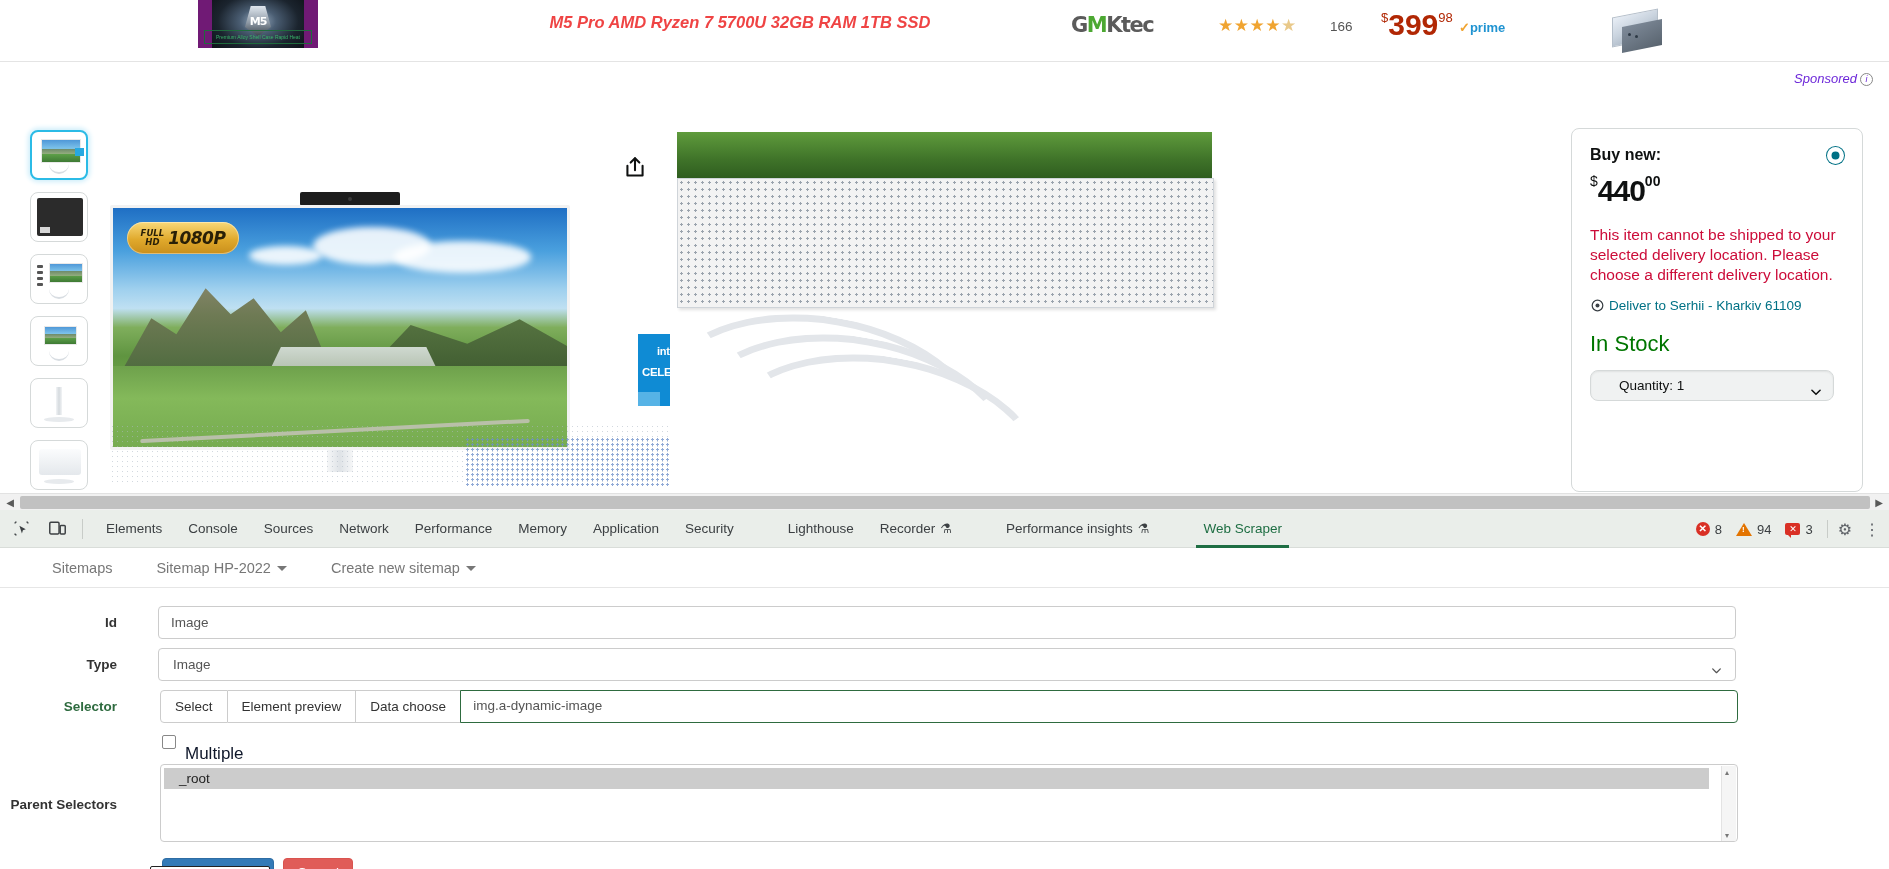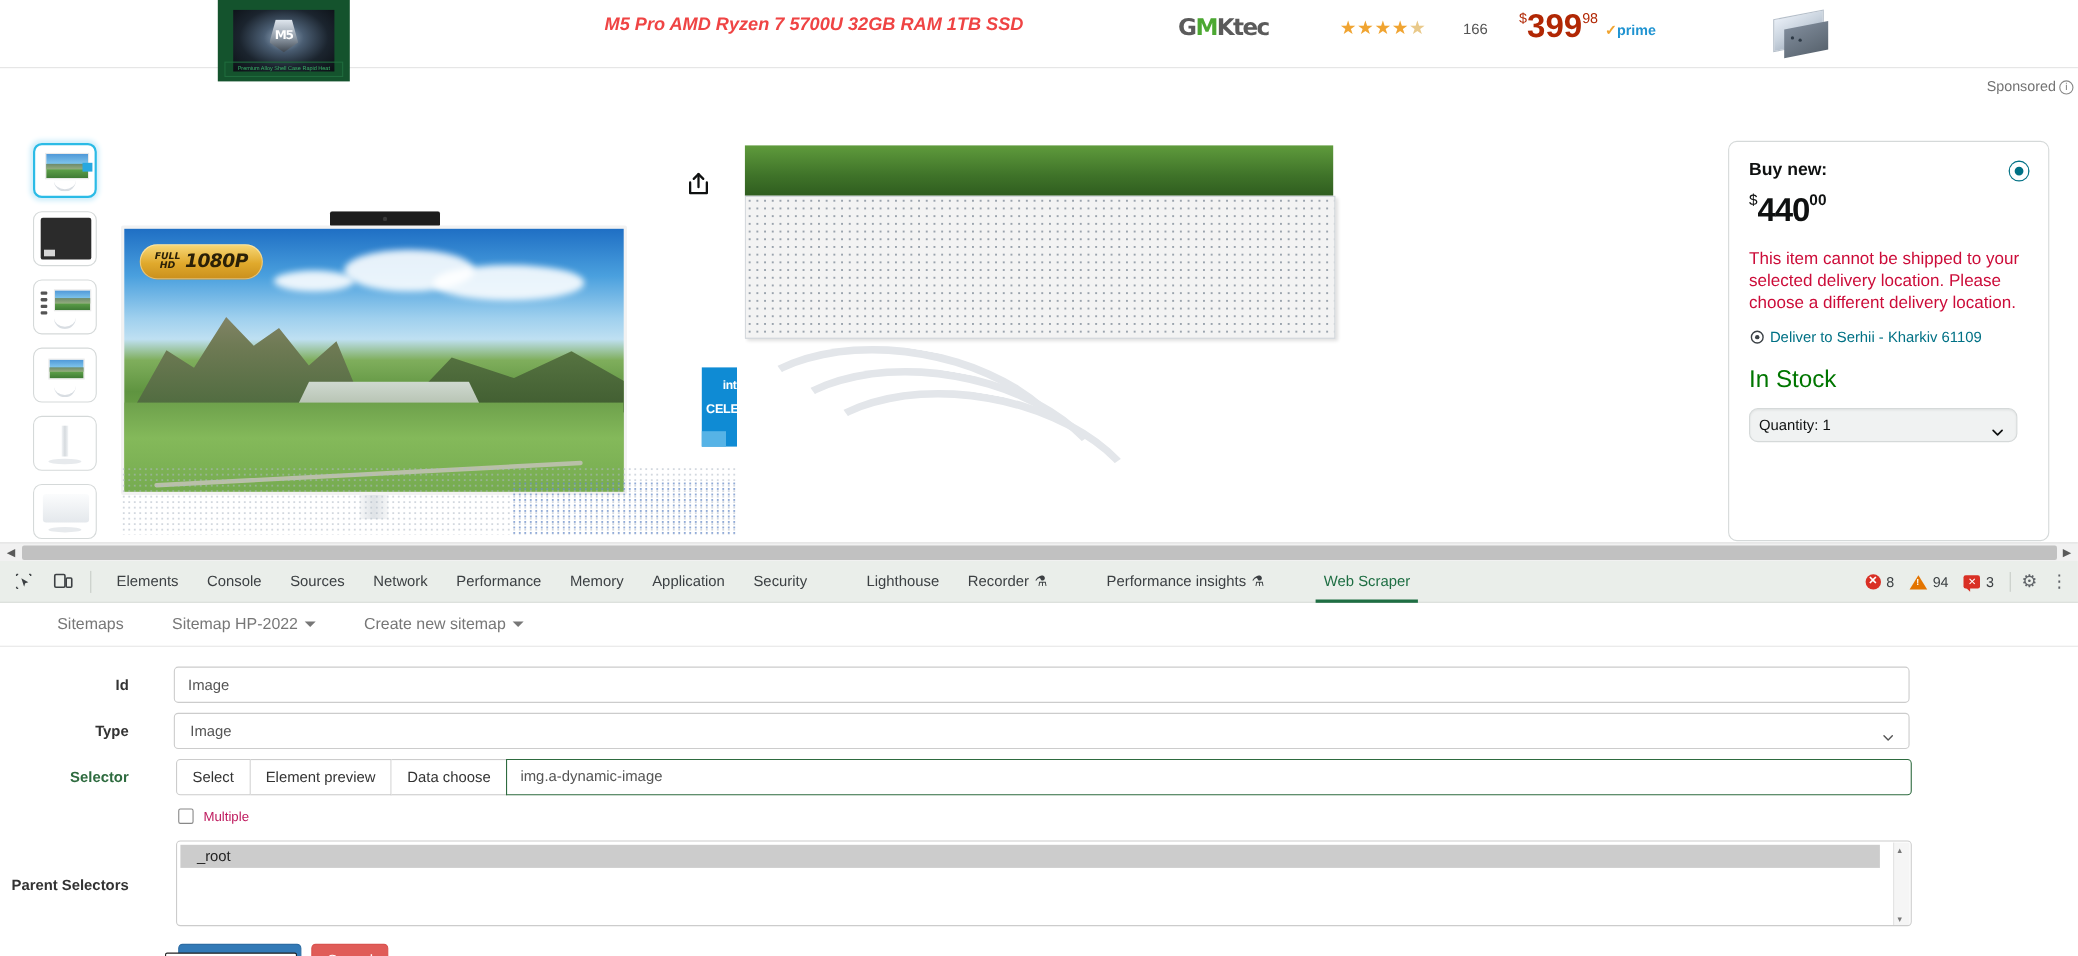--- a/index.html
+++ b/index.html
@@ -10,22 +10,22 @@
     background: #ffffff;
   }
   #root { position: relative; width: 1889px; height: 869px; }
 
   
   .ad-strip {
     position: absolute; left: 0; top: 0; width: 1889px; height: 62px;
     background: #fff; border-bottom: 1px solid #e4e4e4;
   }
   .ad-thumb {
-    position: absolute; left: 198px; top: 0; width: 120px; height: 74px;
-    background: #14532d; overflow: hidden;
+    position: absolute; left: 198px; top: 0; width: 120px; height: 48px;
+    background: #701a75; overflow: hidden;
   }
   .ad-thumb .glow {
     position: absolute; left: 50%; top: 50%; transform: translate(-50%,-50%);
     width: 92px; height: 56px;
     background: radial-gradient(ellipse at 50% 45%, #9fb3c8 0%, #4a5d72 28%, #1b242e 62%, #0b0f14 100%);
   }
   .ad-thumb .dev {
     position: absolute; left: 50%; top: 44%; transform: translate(-50%,-50%) rotate(0deg);
     width: 26px; height: 30px;
     background: linear-gradient(180deg,#dfe6ee 0%, #8f9aa6 55%, #3b434c 100%);
@@ -82,22 +82,22 @@
     border: 1px solid #b5bfca;
   }
   .ad-dev2 .box2 {
     position: absolute; left: 18px; top: 20px; width: 40px; height: 26px;
     background: linear-gradient(160deg,#7f8b9a 0%,#59646f 100%);
     transform: skewY(-11deg);
   }
   .ad-dev2 .dot { position:absolute; width:3px; height:3px; background:#2e3a46; border-radius:50%; }
 
   .sponsored {
-    position: absolute; right: 4px; top: 71px;
-    font-size: 13px; color: #737373; white-space: nowrap;
+    position: absolute; right: 16px; top: 71px;
+    font-size: 13px; color: #6d28d9; white-space: nowrap; font-style: italic;
   }
   .sponsored .info {
     display: inline-block; width: 13px; height: 13px; border: 1.2px solid #888;
     border-radius: 50%; font-size: 9px; line-height: 11px; text-align: center;
     vertical-align: 1px; margin-left: 3px;
   }
 
   
   .breadcrumb {
     position: absolute; left: 26px; top: 88px;
@@ -269,21 +269,21 @@
     margin-top: 17px; font-size: 15.5px; color: #cc0c39; line-height: 20px;
   }
   .bb-deliver {
     margin-top: 13px; font-size: 13.5px; color: #007185; white-space: nowrap;
   }
   .pin-icon { display:inline-block; vertical-align:-3px; margin-right: 4px; }
   .bb-stock { margin-top: 15px; font-size: 22px; color: #007600; }
   .bb-qty {
     margin-top: 13px; width: 244px; height: 31px; border: 1px solid #d5d9d9;
     border-radius: 8px; background: #f0f2f2; position: relative;
-    font-size: 13.5px; color: #0f1111; line-height: 29px; padding-left: 8px;
+    font-size: 13.5px; color: #0f1111; line-height: 29px; padding-left: 28px;
     box-shadow: 0 1px 2px rgba(0,0,0,.07) inset;
   }
   .bb-qty .chev { position:absolute; right: 10px; top: 9px; }
 
   
   .hscroll {
     position: absolute; left: 0; top: 493px; width: 1889px; height: 17px;
     background: #f1f1f1; border-top: 1px solid #e2e2e2;
   }
   .hscroll .thumbbar {
@@ -382,21 +382,21 @@
   .sg-input {
     flex: 1; height: 33px; border: 1.5px solid #2e6b3f; border-radius: 0 4px 4px 0;
     font-size: 13.5px; color: #555; line-height: 30px; padding-left: 12px;
     background: #fff; margin-left: -1px;
   }
   .mult-row { position: relative; height: 26px; margin-bottom: 6px; }
   .chk-box {
     position: absolute; left: 162px; top: 3px; width: 14px; height: 14px;
     border: 1px solid #888; border-radius: 2px; background: #fff;
   }
-  .chk-lbl { position: absolute; left: 185px; top: 0; font-size: 12px; color: #be185d; line-height: 20px; }
+  .chk-lbl { position: absolute; left: 185px; top: 12px; font-size: 17px; color: #0f172a; line-height: 20px; }
   .ps-row { position: relative; height: 82px; }
   .ps-lbl {
     position: absolute; left: 0; width: 117px; text-align: right;
     font-size: 13.5px; font-weight: bold; color: #333; line-height: 82px;
   }
   .ps-list {
     position: absolute; left: 160px; width: 1578px; height: 78px;
     border: 1px solid #ccc; border-radius: 4px; background: #fff; overflow: hidden;
   }
   .ps-opt {

